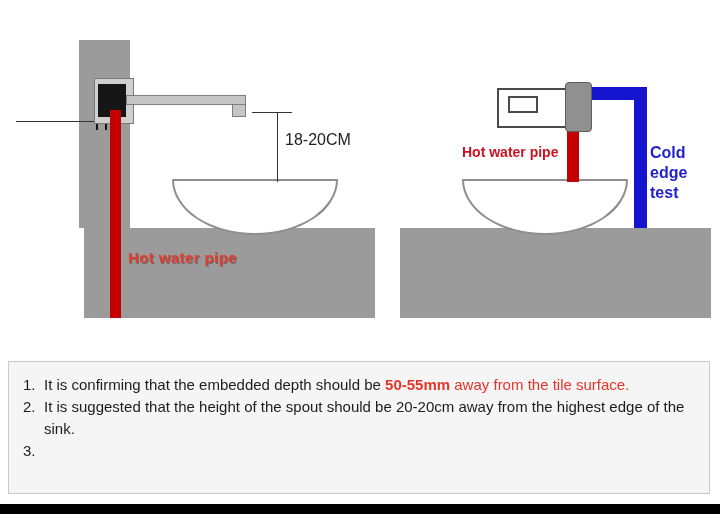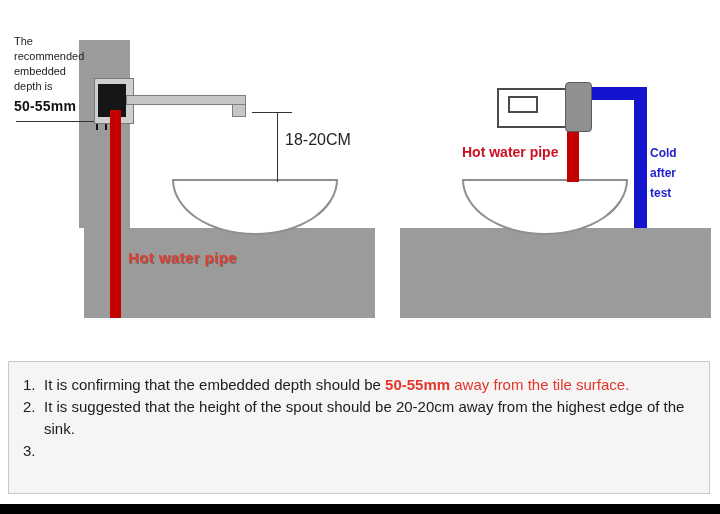--- a/index.html
+++ b/index.html
@@ -41,21 +41,21 @@
                   letter-spacing:.4px;text-shadow:1px 1px 0 rgba(70,70,70,.55);}
 
   
   .faucet-box{left:497px;top:88px;width:76px;height:40px;background:#ffffff;border:2px solid #4a4a4a;box-sizing:border-box;}
   .faucet-display{left:508px;top:96px;width:30px;height:17px;background:#ffffff;border:2px solid #4a4a4a;box-sizing:border-box;}
   .mixer-body{left:565px;top:82px;width:27px;height:50px;background:#909090;border:1px solid #5c5c5c;border-radius:4px;box-sizing:border-box;}
   .cold-pipe-h{left:590px;top:87px;width:57px;height:13px;background:#1414cf;}
   .cold-pipe-v{left:634px;top:87px;width:13px;height:141px;background:#1414cf;}
   .hot-pipe-right{left:567px;top:130px;width:12px;height:52px;background:#c40000;}
   .hot-label-right{left:462px;top:144px;font-size:14px;font-weight:bold;color:#cc1222;}
-  .cold-label{left:650px;top:143px;font-size:12px;font-weight:bold;color:#2222cc;line-height:20px;}
+  .cold-label{left:650px;top:143px;font-size:16px;font-weight:bold;color:#2222cc;line-height:20px;}
 
   
   .notes-panel{
     left:8px;top:361px;width:702px;height:133px;box-sizing:border-box;
     background:#f5f5f5;border:1px solid #c9c9c9;
     padding:12px 24px 10px 14px;font-size:15px;line-height:22px;color:#1c1c1c;
   }
   .note-row{display:flex;}
   .note-num{width:21px;flex:none;}
   .note-text{flex:1;}
@@ -65,24 +65,20 @@
   .bottom-bar{left:0;top:504px;width:720px;height:10px;background:#000;}
 </style>
 </head>
 <body>
 
 <div class="stage">
 
   <div class="abs wall-left"></div>
   <div class="abs counter counter-left"></div>
 
-  <div class="abs embed-note">
-    <div>The recommended embedded depth is</div>
-    <div class="embed-depth-value">50-55mm</div>
-  </div>
   <div class="abs depth-underline"></div>
   <div class="abs depth-tick-a"></div>
   <div class="abs depth-tick-b"></div>
 
   <div class="abs valve-plate"></div>
   <div class="abs valve"></div>
   <div class="abs spout-arm"></div>
   <div class="abs spout-nozzle"></div>
 
   <div class="abs hot-pipe-left"></div>
@@ -101,21 +97,21 @@
   <div class="abs cold-pipe-v"></div>
   <div class="abs hot-pipe-right"></div>
 
   <div class="abs faucet-box"></div>
   <div class="abs faucet-display"></div>
   <div class="abs mixer-body"></div>
 
   <div class="abs hot-label-right">Hot water pipe</div>
   <div class="abs cold-label">
     <div>Cold</div>
-    <div>after</div>
+    <div>edge</div>
     <div>test</div>
   </div>
 
   <div class="abs notes-panel">
     <div class="note-row">
       <span class="note-num">1.</span>
       <div class="note-text"><span>It is confirming that the embedded depth should be </span><span class="hl-bold">50-55mm</span><span class="hl"> away from the tile surface.</span></div>
     </div>
     <div class="note-row">
       <span class="note-num">2.</span>

